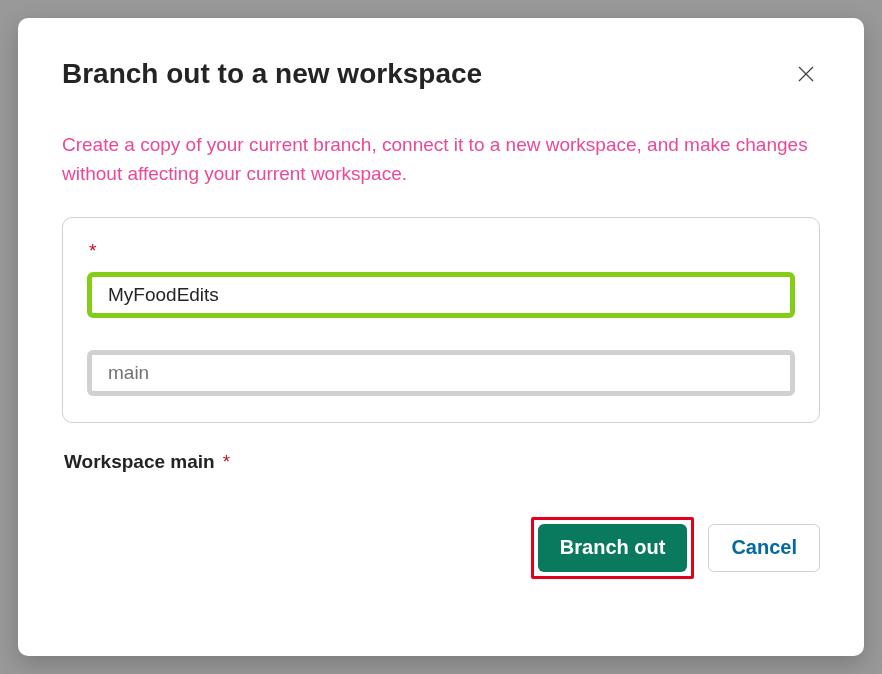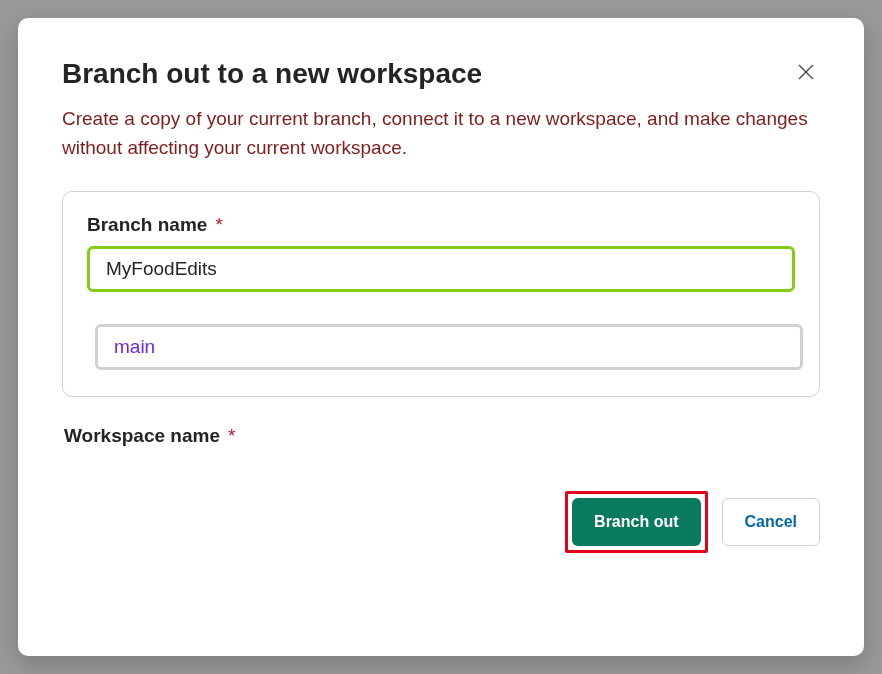--- a/index.html
+++ b/index.html
@@ -18,40 +18,40 @@
       right: 18px;
       bottom: 18px;
       background: #fff;
       border-radius: 10px;
       padding: 40px 44px 28px 44px;
       box-shadow: 0 8px 24px rgba(0,0,0,0.2);
     }
     .dialog-header {
       display: flex;
       justify-content: space-between;
-      align-items: flex-start;
+      align-items: center;
     }
     .dialog-title {
       font-size: 28px;
       font-weight: 600;
       color: #242424;
     }
     .close-btn {
       background: none;
       border: none;
       cursor: pointer;
       padding: 4px;
       color: #424242;
     }
     .close-btn svg { display: block; }
     .dialog-desc {
-      margin-top: 14px;
+      margin-top: 40px;
       font-size: 19px;
       line-height: 1.55;
-      color: #7f1d1d;
+      color: #ec4899;
     }
     .form-group-box {
       margin-top: 28px;
       border: 1px solid #d1d1d1;
       border-radius: 10px;
       padding: 22px 24px 26px 24px;
     }
     .field { }
     .field + .field { margin-top: 22px; }
     .standalone-field {
@@ -78,49 +78,48 @@
       font-size: 11px;
       font-style: italic;
       font-family: Georgia, serif;
       color: #616161;
       font-weight: 600;
     }
     .text-input {
       margin-top: 10px;
       width: 100%;
       height: 46px;
-      border: 3px solid #84cc16;
+      border: 5px solid #84cc16;
       border-radius: 6px;
       padding: 0 16px;
       font-size: 19px;
       color: #242424;
       font-family: inherit;
     }
     .text-input.readonly {
       border-color: #d1d1d1;
-      color: #6d28d9;
+      color: #737373;
       background: #fff;
-      margin-left: 8px;
     }
     .button-row {
       margin-top: 44px;
       display: flex;
       justify-content: flex-end;
       gap: 14px;
       align-items: center;
     }
     .primary-highlight {
       border: 3px solid #e3001b;
       padding: 4px;
       border-radius: 2px;
     }
     .btn {
       height: 48px;
       padding: 0 22px;
-      font-size: 16px;
+      font-size: 20px;
       border-radius: 6px;
       cursor: pointer;
       font-family: inherit;
     }
     .btn-primary {
       background: #0a7a5e;
       color: #fff;
       border: none;
       font-weight: 600;
     }
@@ -143,34 +142,33 @@
         <line x1="17" y1="3" x2="3" y2="17"></line>
       </svg>
     </button>
   </div>
 
   <p class="dialog-desc">Create a copy of your current branch, connect it to a new workspace, and make changes without affecting your current workspace.</p>
 
   <div class="form-group-box">
     <div class="field">
       <label class="field-label">
-        <span>Branch name</span>
         <span class="required">*</span>
       </label>
       <input type="text" class="text-input" value="MyFoodEdits" style="">
     </div>
 
     <div class="field">
       <input type="text" class="text-input readonly" readonly="" value="main" style="">
     </div>
   </div>
 
   <div class="standalone-field field">
     <label class="field-label">
-      <span>Workspace name</span>
+      <span>Workspace main</span>
       <span class="required">*</span>
     </label>
   </div>
 
   <div class="button-row">
     <span class="primary-highlight">
       <button class="btn btn-primary">Branch out</button>
     </span>
     <button class="btn btn-secondary">Cancel</button>
   </div>

